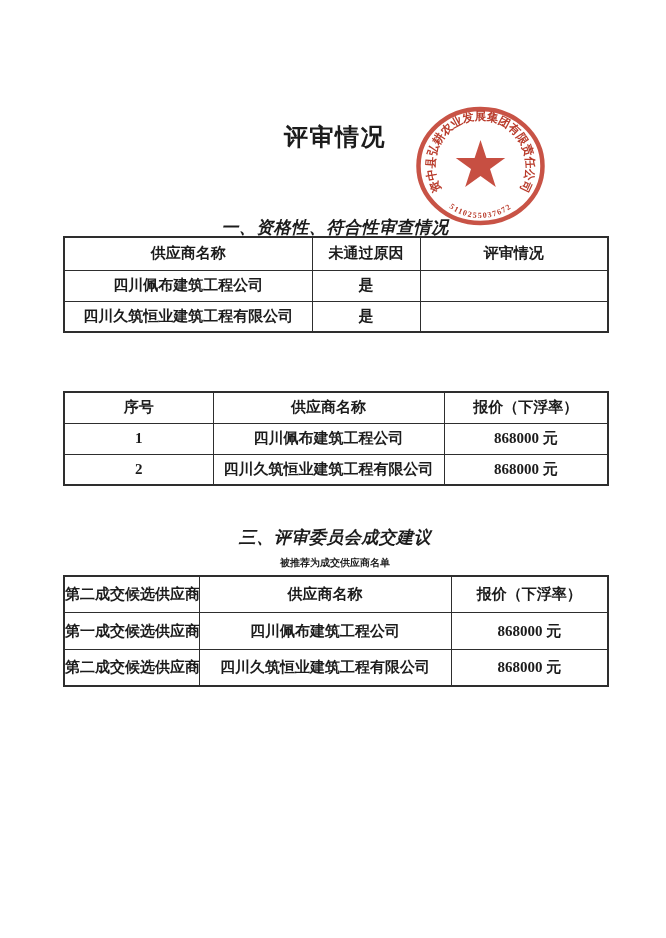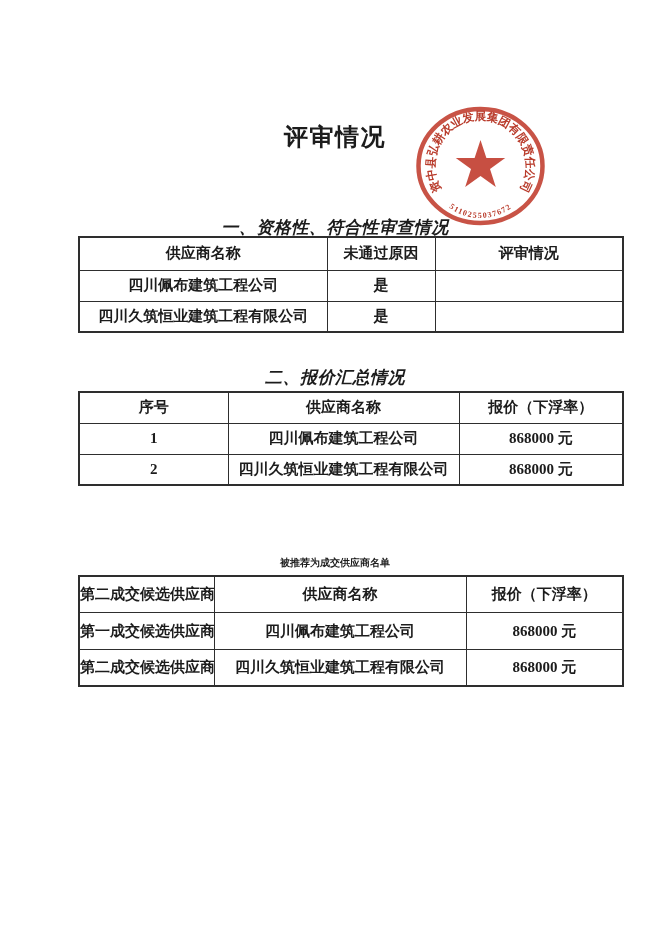--- a/index.html
+++ b/index.html
@@ -27,21 +27,20 @@
   #sec1-heading{top:216px;}
   #sec2-heading{top:366px;}
   #sec3-heading{top:526px;}
   .sub-title{
     position:absolute;left:63px;width:544px;text-align:center;top:556px;
     font-size:10px;font-weight:700;font-family:Liberation Mono, monospace;
   }
   table.doc{
     position:absolute;left:63px;width:544px;border-collapse:collapse;table-layout:fixed;
     border:2px solid #2e2e2e;
-    margin-left:15px;
   }
   table.doc th,table.doc td{
     border:1.6px solid #2e2e2e;text-align:center;vertical-align:middle;
     font-size:15px;font-weight:700;padding:0;overflow:hidden;white-space:nowrap;
   }
   #table1{top:236px;}
   #table1 tr{height:31px;}
   #table1 tr.head{height:33px;}
   #table2{top:391px;}
   #table2 tr{height:31px;}
@@ -92,21 +91,20 @@
       <td></td>
     </tr>
     <tr>
       <td>四川久筑恒业建筑工程有限公司</td>
       <td>是</td>
       <td></td>
     </tr>
   </tbody>
     </table>
 
-  <div class="sec-heading" id="sec2-heading">二、报价汇总情况</div>
 
   <table class="doc" id="table2">
     <colgroup>
         <col style="width:149px">
         <col style="width:231px">
         <col style="width:164px">
       </colgroup>
     <tbody>
         <tr class="head">
       <th>序号</th>
@@ -119,20 +117,21 @@
       <td class="num">868000 元</td>
     </tr>
     <tr>
       <td class="num">2</td>
       <td>四川久筑恒业建筑工程有限公司</td>
       <td class="num">868000 元</td>
     </tr>
   </tbody>
     </table>
 
+  <div class="sec-heading" id="sec3-heading">三、评审委员会成交建议</div>
   <div class="sub-title">被推荐为成交供应商名单</div>
 
   <table class="doc" id="table3">
     <colgroup>
         <col style="width:135px">
         <col style="width:252px">
         <col style="width:157px">
       </colgroup>
     <tbody>
         <tr class="head">

